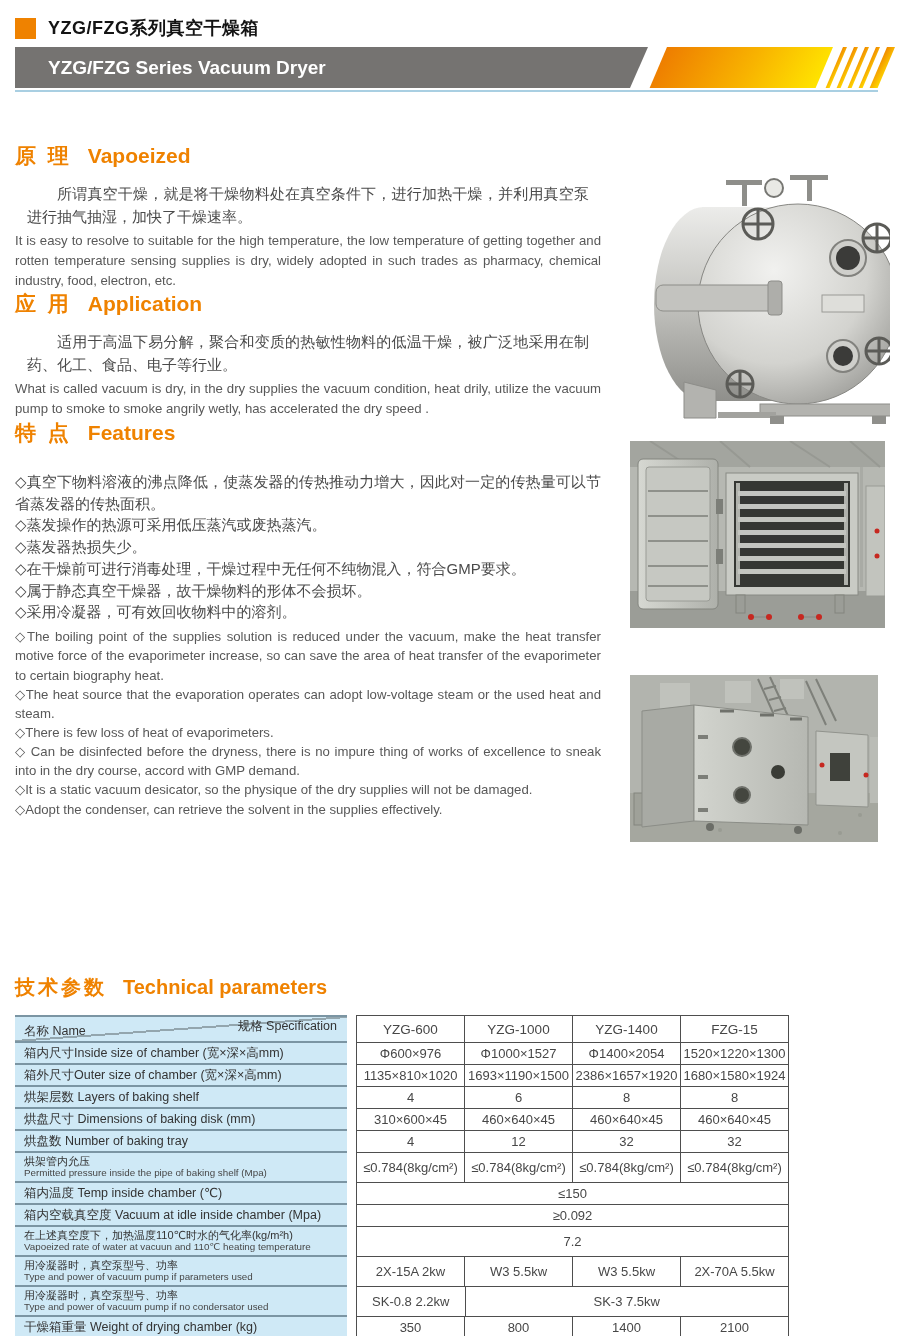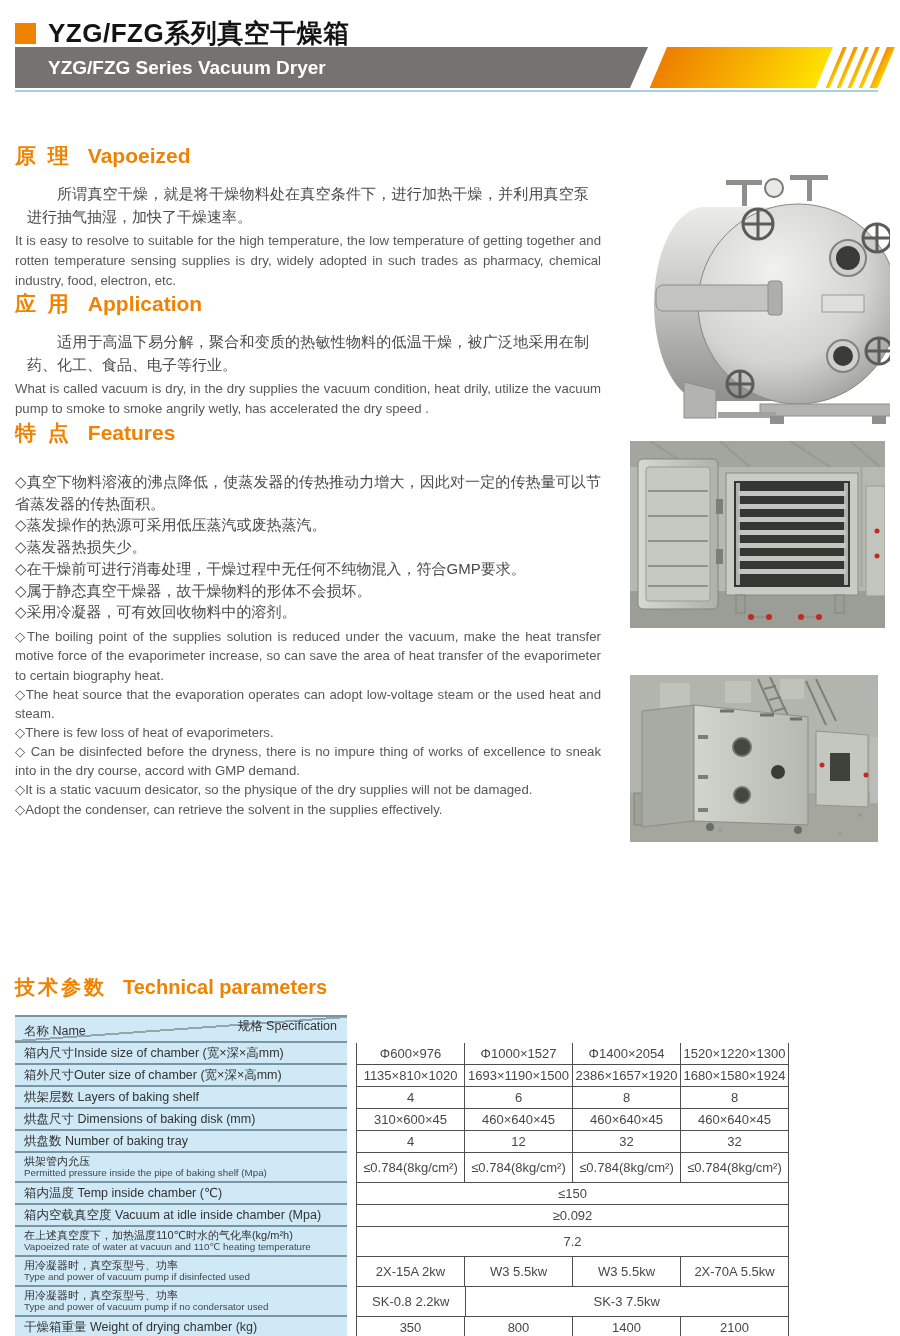--- a/index.html
+++ b/index.html
@@ -12,21 +12,21 @@
     --text-en:#585858;
   }
   *{box-sizing:border-box;}
   body{margin:0;background:#ffffff;}
   .page{position:relative;width:900px;height:1336px;background:#ffffff;overflow:hidden;
         font-family:"Liberation Sans","DejaVu Sans",sans-serif;}
 
   
   .title-row{position:absolute;left:15px;top:16px;display:flex;align-items:center;}
   .title-square{width:21px;height:21px;background:var(--accent);margin-right:12px;}
-  .page-title{margin:0;font-size:26px;font-weight:bold;color:#141414;letter-spacing:0.5px;}
+  .page-title{margin:0;font-size:18px;font-weight:bold;color:#141414;letter-spacing:0.5px;}
   .banner{position:absolute;left:15px;top:47px;right:0;height:41px;}
   .banner-gray{position:absolute;left:0;top:0;width:633px;height:41px;background:var(--banner-gray);
                clip-path:polygon(0 0,100% 0,calc(100% - 18px) 100%,0 100%);
                display:flex;align-items:center;padding-left:33px;}
   .banner-gray span{color:#ffffff;font-size:19px;font-weight:bold;}
   .banner-grad{position:absolute;left:652px;top:0;width:166px;height:41px;
                background:linear-gradient(100deg,#ee7d00 0%,#f8b300 55%,#ffe400 100%);
                transform:skewX(-23deg);transform-origin:top left;}
   .stripe{position:absolute;top:0;height:41px;background:linear-gradient(100deg,#f08900,#ffd800);
           transform:skewX(-23deg);transform-origin:top left;}
@@ -290,20 +290,26 @@
   <div class="tech">
     <h2 class="sec">
       <span class="cn">技术参数</span><span>Technical parameters</span>
     </h2>
     <div>
         <div class="trow thead">
           <div class="tlabel">
             <span class="corner-tr">规格 Specification</span>
             <span class="corner-bl">名称 Name</span>
           </div>
+          <div class="tvals">
+            <div class="tcell" style="flex: 1 1 0px;">YZG-600</div>
+            <div class="tcell" style="flex: 1 1 0px;">YZG-1000</div>
+            <div class="tcell" style="flex: 1 1 0px;">YZG-1400</div>
+            <div class="tcell" style="flex: 1 1 0px;">FZG-15</div>
+          </div>
         </div>
         <div class="trow">
           <div class="tlabel">箱内尺寸Inside size of chamber (宽×深×高mm)</div>
           <div class="tvals">
             <div class="tcell" style="flex: 1 1 0px;">Φ600×976</div>
             <div class="tcell" style="flex: 1 1 0px;">Φ1000×1527</div>
             <div class="tcell" style="flex: 1 1 0px;">Φ1400×2054</div>
             <div class="tcell" style="flex: 1 1 0px;">1520×1220×1300</div>
           </div>
         </div>
@@ -372,21 +378,21 @@
             <div class="l1">在上述真空度下，加热温度110℃时水的气化率(kg/m²h)</div>
             <div class="l2">Vapoeized rate of water at vacuun and 110℃ heating temperature</div>
           </div>
           <div class="tvals">
             <div class="tcell" style="flex: 4 1 0px;">7.2</div>
           </div>
         </div>
         <div class="trow small">
           <div class="tlabel">
             <div class="l1">用冷凝器时，真空泵型号、功率</div>
-            <div class="l2">Type and power of vacuum pump if disinfected used</div>
+            <div class="l2">Type and power of vacuum pump if parameters used</div>
           </div>
           <div class="tvals">
             <div class="tcell" style="flex: 1 1 0px;">2X-15A  2kw</div>
             <div class="tcell" style="flex: 1 1 0px;">W3  5.5kw</div>
             <div class="tcell" style="flex: 1 1 0px;">W3  5.5kw</div>
             <div class="tcell" style="flex: 1 1 0px;">2X-70A  5.5kw</div>
           </div>
         </div>
         <div class="trow small">
           <div class="tlabel">

